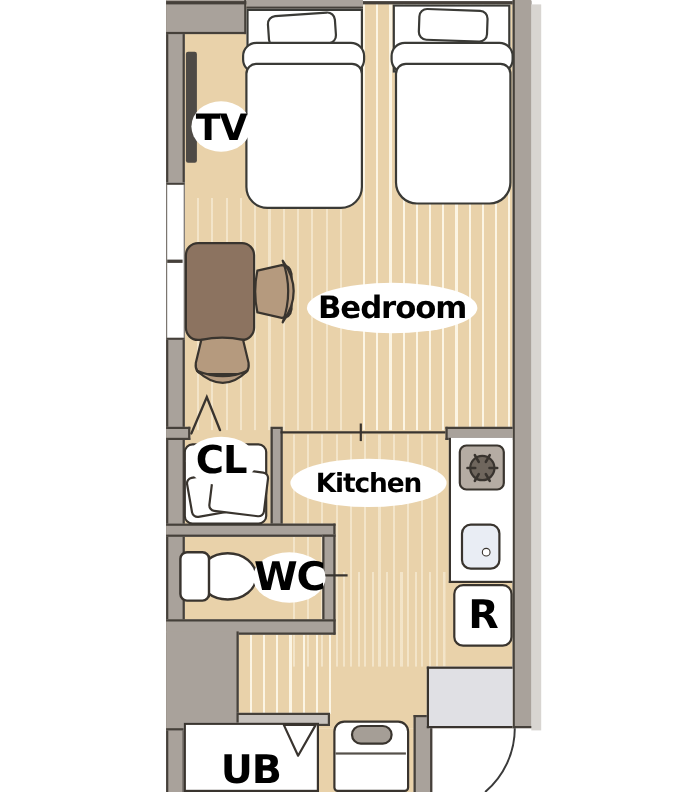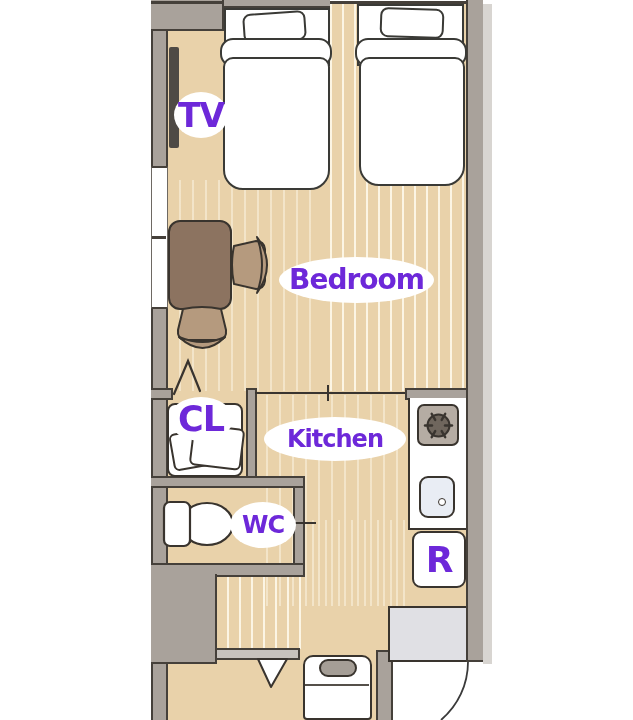--- a/index.html
+++ b/index.html
@@ -11,21 +11,21 @@
   .wall-light{background:#c7c2bd;}
   .dark{background:#45403a;}
   .whitebox{background:#ffffff;}
   .grain-strong{background-image:repeating-linear-gradient(90deg,
       rgba(255,251,238,0) 0px, rgba(255,251,238,0) 10px,
       rgba(255,251,238,0.85) 10px, rgba(255,251,238,0.85) 12px);}
   .grain-soft{background-image:repeating-linear-gradient(90deg,
       rgba(255,251,238,0) 0px, rgba(255,251,238,0) 11px,
       rgba(255,251,238,0.45) 11px, rgba(255,251,238,0.45) 13px);}
   .lbl{display:flex;align-items:center;justify-content:center;
-       font-weight:bold;color:#6d28d9;letter-spacing:-1px;line-height:1;}
+       font-weight:bold;color:#000000;letter-spacing:-1px;line-height:1;}
   .ellipse{background:#ffffff;border-radius:50%;}
   svg{position:absolute;left:0;top:0;pointer-events:none;}
 </style>
 </head>
 <body>
 
 <div id="stage">
 
   <div class="abs floor" style="left:168px;top:3px;width:298px;height:659px;"></div>
   <div class="abs floor" style="left:168px;top:662px;width:224px;height:58px;"></div>
@@ -83,20 +83,25 @@
   <div class="abs" style="left:419px;top:476px;width:36px;height:42px;background:#e9edf4;border:2px solid #39342e;border-radius:9px;">
     <div class="abs" style="left:17px;top:20px;width:8px;height:8px;background:#ffffff;border:1.5px solid #39342e;border-radius:50%;"></div>
   </div>
   <div class="abs whitebox lbl" style="left:412px;top:531px;width:54px;height:57px;border:2.5px solid #39342e;border-radius:9px;font-size:36px;">
     <span>R</span>
   </div>
 
   <div class="abs" style="left:388px;top:606px;width:78px;height:56px;background:#e0e0e4;
               border-top:2.5px solid #39342e;border-left:2.5px solid #39342e;border-bottom:2.5px solid #39342e;"></div>
 
+  <div class="abs whitebox" style="left:167px;top:657px;width:123px;height:63px;border:2.5px solid #39342e;">
+    <div class="abs lbl" style="left:0;top:24px;width:118px;font-size:36px;">
+      <span>UB</span>
+    </div>
+  </div>
   <div class="abs whitebox" style="left:303px;top:655px;width:69px;height:65px;border:2.5px solid #39342e;border-radius:10px 10px 4px 4px;">
     <div class="abs" style="left:14px;top:2px;width:38px;height:18px;background:#a59e96;border:2px solid #39342e;border-radius:9px;"></div>
     <div class="abs" style="left:0;top:27px;width:64px;height:2px;background:#55504a;"></div>
   </div>
 
   <svg width="633" height="720" viewBox="0 0 633 720">
 
     <g>
       <path d="M234,246 L256,241 Q264,241 265,249 L265,281 Q264,289 256,289 L234,284 Q230,265 234,246 Z" fill="#b59a7e" stroke="#39342e" stroke-width="2"></path>
       <path d="M257,237 Q277,265 257,293 Q267,265 257,237 Z" fill="#b59a7e" stroke="#39342e" stroke-width="2" stroke-linejoin="round"></path>
@@ -142,17 +147,17 @@
   </div>
   <div class="abs ellipse lbl" style="left:279px;top:257px;width:155px;height:46px;font-size:28px;">
     <span>Bedroom</span>
   </div>
   <div class="abs ellipse lbl" style="left:264px;top:417px;width:142px;height:44px;font-size:24px;">
     <span>Kitchen</span>
   </div>
   <div class="abs ellipse lbl" style="left:169px;top:397px;width:64px;height:44px;font-size:35px;align-items:center;">
     <span>CL</span>
   </div>
-  <div class="abs ellipse lbl" style="left:230px;top:502px;width:66px;height:46px;font-size:24px;">
+  <div class="abs ellipse lbl" style="left:230px;top:502px;width:66px;height:46px;font-size:36px;">
     <span>WC</span>
   </div>
 
 </div>
 
 </body></html>

